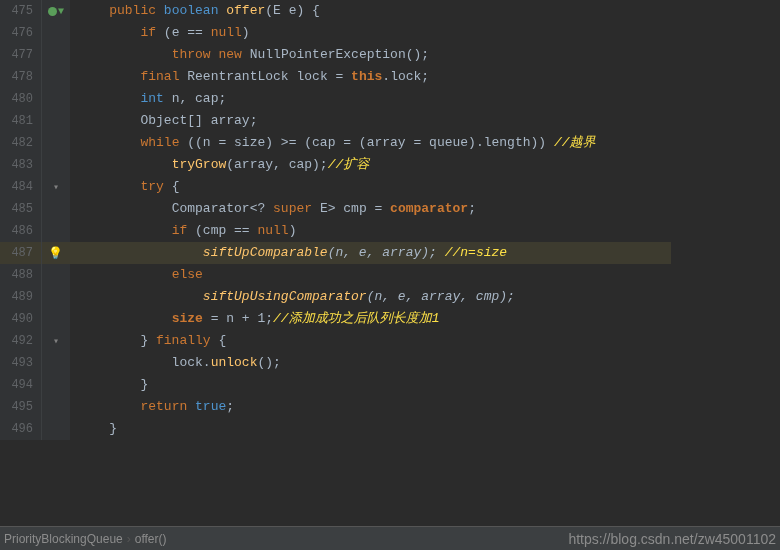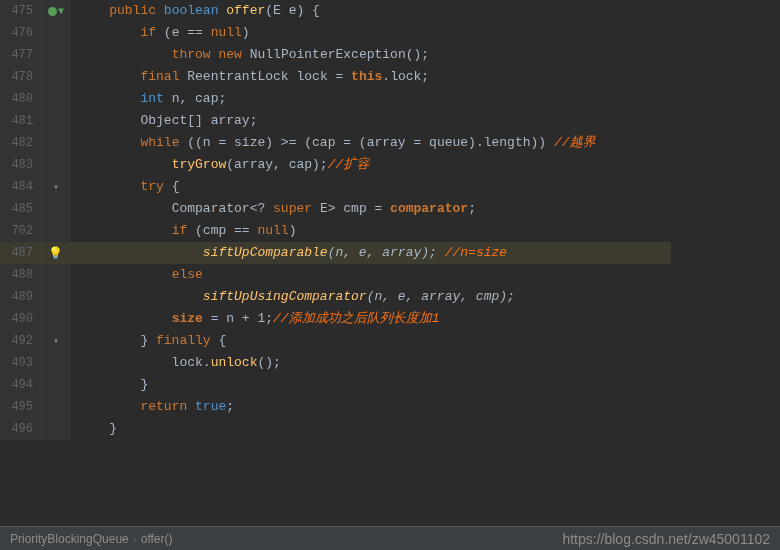--- a/index.html
+++ b/index.html
@@ -72,34 +72,34 @@
       flex: 1;
       padding-left: 8px;
       line-height: 22px;
       white-space: pre;
       color: #a9b7c6;
     }
     
     .kw { color: #cc7832; font-weight: normal; } 
     .kw-blue { color: #4e94ce; } 
     .cls { color: #a9b7c6; } 
-    .comment { color: #f97316; font-style: italic; } 
+    .comment { color: #fde047; font-style: italic; } 
     .method { color: #ffc66d; } 
     .var { color: #a9b7c6; }
     .italic { font-style: italic; }
     .bold { font-weight: bold; }
     .this-kw { color: #cc7832; font-weight: bold; }
 
     .status-bar {
       width: 780px;
       height: 24px;
       background: #3c3f41;
       display: flex;
       align-items: center;
-      padding: 0 10px;
+      padding: 0 4px;
       border-top: 1px solid #555;
     }
     .breadcrumb {
       display: flex;
       align-items: center;
       color: #8c8c8c;
       font-size: 12px;
       font-family: Arial, sans-serif;
     }
     .breadcrumb-item {
@@ -182,21 +182,21 @@
       <div class="code-content">        <span class="kw">try</span> {</div>
     </div>
 
     <div class="code-line">
       <div class="line-number">485</div>
       <div class="gutter"></div>
       <div class="code-content">            <span class="cls">Comparator</span>&lt;? <span class="kw">super</span> <span class="cls">E</span>&gt; cmp = <span class="kw bold">comparator</span>;</div>
     </div>
 
     <div class="code-line">
-      <div class="line-number">702</div>
+      <div class="line-number">486</div>
       <div class="gutter"></div>
       <div class="code-content">            <span class="kw">if</span> (cmp == <span class="kw">null</span>)</div>
     </div>
 
     <div class="code-line highlighted">
       <div class="line-number" style="background:#3d3b2f;">487</div>
       <div class="gutter" style="background:#3d3b2f;">
         <span class="bulb-icon">💡</span>
       </div>
       <div class="code-content">                <span class="method italic">siftUpComparable</span><span class="italic">(n, e, array);</span><span class="comment italic"> //n=size</span></div>

